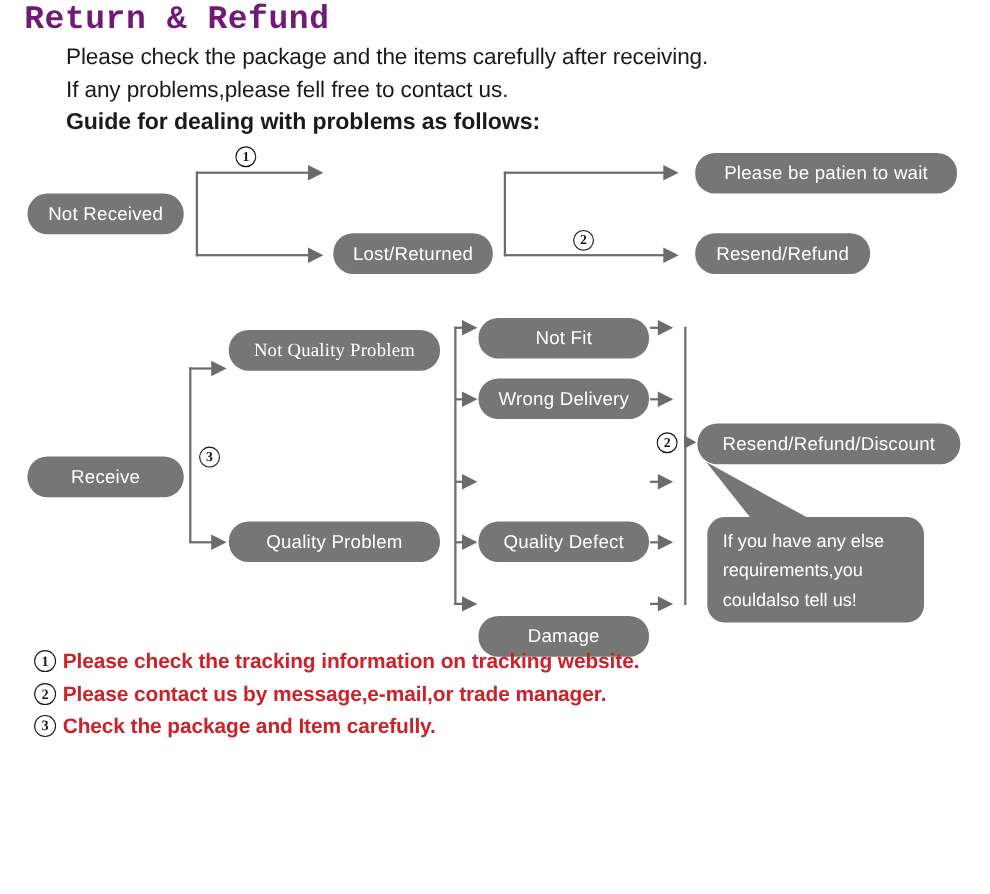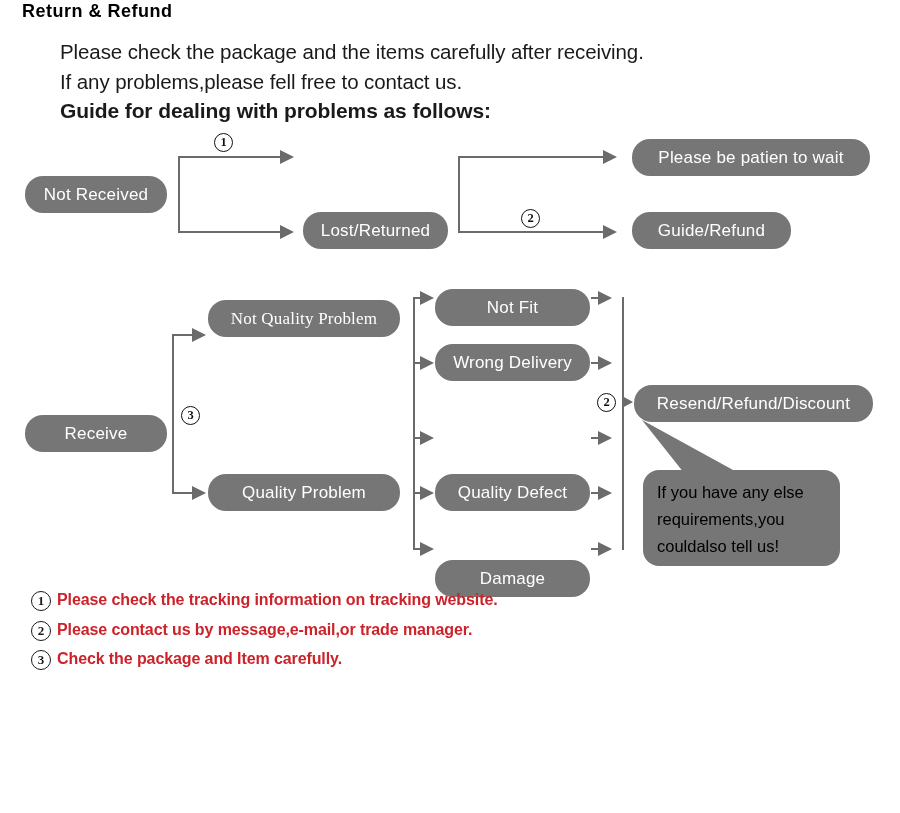--- a/index.html
+++ b/index.html
@@ -18,25 +18,25 @@
     height: 813px;
     background: #ffffff;
     overflow: hidden;
   }
 
   
   .title {
     position: absolute;
     left: 22px;
     top: 1px;
-    font-family: Liberation Sans, sans-serif;
-    font-weight: bold;
-    font-size: 18px;
+    font-family: Liberation Mono, monospace;
+    font-weight: bold;
+    font-size: 30px;
     letter-spacing: 0.5px;
-    color: #000000;
+    color: #701a75;
     white-space: nowrap;
   }
   .intro-line {
     position: absolute;
     left: 60px;
     font-size: 20.5px;
     color: #1a1a1a;
     white-space: nowrap;
     letter-spacing: -0.1px;
   }
@@ -101,40 +101,40 @@
 
   
   .bubble {
     position: absolute;
     left: 643px;
     top: 470px;
     width: 197px;
     height: 96px;
     background: #767676;
     border-radius: 16px;
-    color: #000000;
+    color: #ffffff;
     font-size: 16.5px;
     line-height: 27px;
     box-sizing: border-box;
     padding: 9px 0 0 14px;
   }
   .bubble-tail {
     position: absolute;
     left: 628px;
     top: 412px;
     width: 120px;
     height: 80px;
     pointer-events: none;
   }
 
   
   .note {
     position: absolute;
     left: 57px;
-    font-size: 16px;
+    font-size: 19px;
     font-weight: bold;
     color: #cc2229;
     white-space: nowrap;
     letter-spacing: -0.1px;
   }
   .note-num {
     position: absolute;
     left: 31px;
     width: 20px;
     height: 20px;
@@ -176,21 +176,21 @@
   <div class="pill" style="left:303px; top:212px; width:145px; height:37px;">Lost/Returned</div>
 
   <div class="vline" style="left:458px; top:156px; height:77px;"></div>
   <div class="hline" style="left:458px; top:156px; width:147px;"></div>
   <div class="hline" style="left:458px; top:231px; width:147px;"></div>
   <div class="arrowhead" style="left:603px; top:150px;"></div>
   <div class="arrowhead" style="left:603px; top:225px;"></div>
   <div class="circnum" style="left:521px; top:209px;">2</div>
 
   <div class="pill" style="left:632px; top:139px; width:238px; height:37px;">Please be patien to wait</div>
-  <div class="pill" style="left:632px; top:212px; width:159px; height:37px;">Guide/Refund</div>
+  <div class="pill" style="left:632px; top:212px; width:159px; height:37px;">Resend/Refund</div>
 
   <div class="pill" style="left:25px; top:415px; width:142px; height:37px;">Receive</div>
 
   <div class="vline" style="left:172px; top:334px; height:159px;"></div>
   <div class="hline" style="left:172px; top:334px; width:22px;"></div>
   <div class="hline" style="left:172px; top:492px; width:22px;"></div>
   <div class="arrowhead" style="left:192px; top:328px;"></div>
   <div class="arrowhead" style="left:192px; top:486px;"></div>
   <div class="circnum" style="left:181px; top:406px;">3</div>
 

